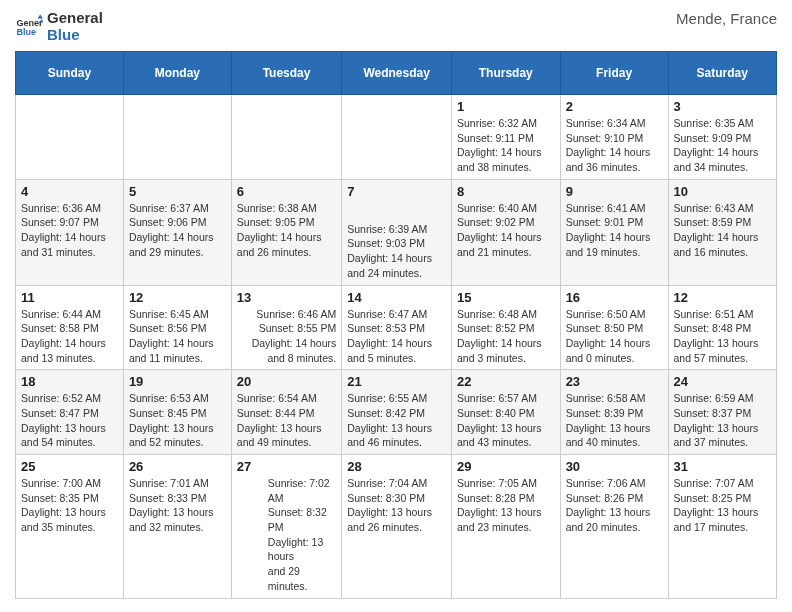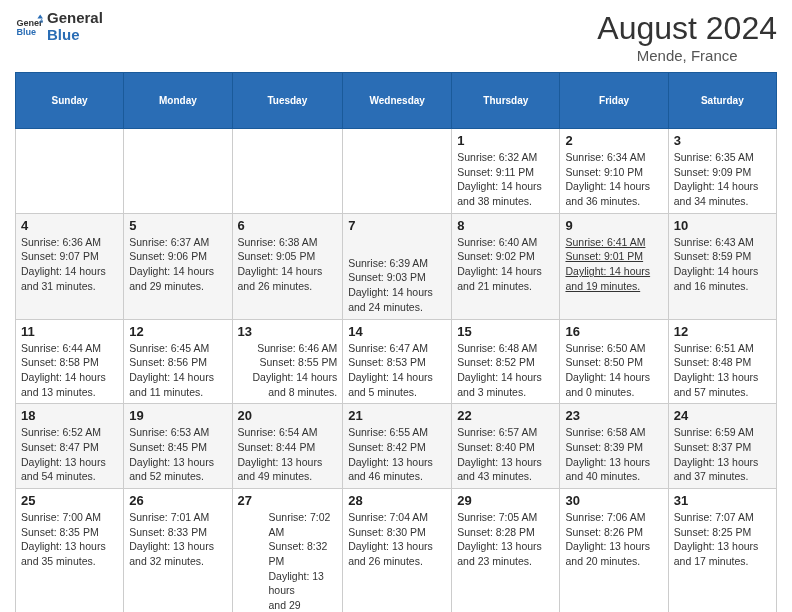--- a/index.html
+++ b/index.html
@@ -46,22 +46,22 @@
     }
     .calendar {
       width: 100%;
       border-collapse: collapse;
       font-size: 11px;
     }
     .calendar th {
       background: #2a6db5;
       color: #fff;
       text-align: center;
-      padding: 22px 3px;
-      font-size: 10px;
+      padding: 14px 3px;
+      font-size: 12px;
       font-weight: bold;
       border: 1px solid #1a5a9a;
     }
     .calendar td {
       border: 1px solid #ccc;
       vertical-align: top;
       padding: 4px 5px;
       width: 113px;
       min-height: 80px;
       background: #fff;
@@ -95,21 +95,20 @@
         <text x="2" y="32" font-size="13" font-weight="bold" fill="#2a6db5" font-family="Arial">Blue</text>
         <polygon points="32,8 40,8 36,2" fill="#2a6db5"></polygon>
         <polygon points="34,14 42,14 38,8" fill="#2a6db5" opacity="0.7"></polygon>
       </svg>
       <div style="line-height:1.1;">
         <div style="font-size:15px;font-weight:bold;color:#333;">General</div>
         <div style="font-size:15px;font-weight:bold;color:#2a6db5;">Blue</div>
       </div>
     </div>
     <div class="title-block">
-      <div class="month-year">August 2024</div>
       <div class="location">Mende, France</div>
     </div>
   </div>
 
   <table class="calendar">
     <thead>
       <tr>
         <th>Sunday</th>
         <th>Monday</th>
         <th>Tuesday</th>
@@ -178,21 +177,21 @@
           </td>
           <td>
             <div class="day-num">8</div>
             <div class="day-info" style="white-space: pre-line;">Sunrise: 6:40 AM
 Sunset: 9:02 PM
 Daylight: 14 hours
 and 21 minutes.</div>
           </td>
           <td>
             <div class="day-num">9</div>
-            <div class="day-info" style="white-space: pre-line; text-decoration: underline;">Sunrise: 6:41 AM
+            <div class="day-info" style="white-space: pre-line;">Sunrise: 6:41 AM
 Sunset: 9:01 PM
 Daylight: 14 hours
 and 19 minutes.</div>
           </td>
           <td>
             <div class="day-num">10</div>
             <div class="day-info" style="white-space: pre-line;">Sunrise: 6:43 AM
 Sunset: 8:59 PM
 Daylight: 14 hours
 and 16 minutes.</div>

